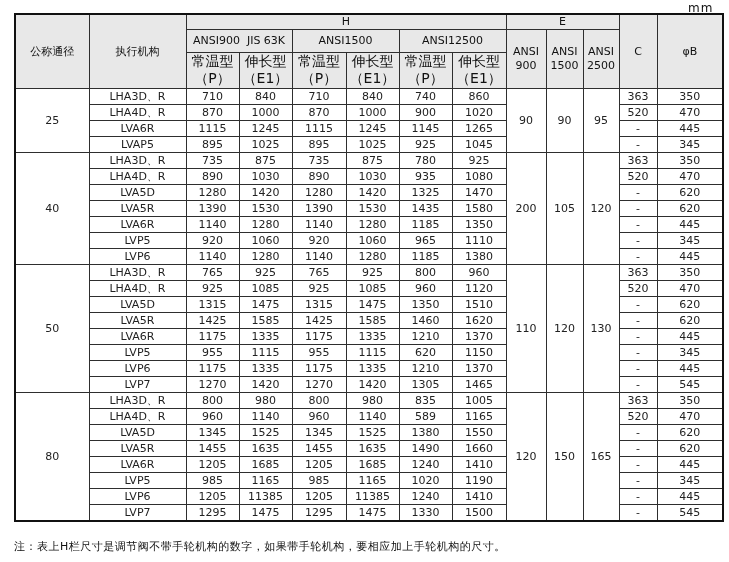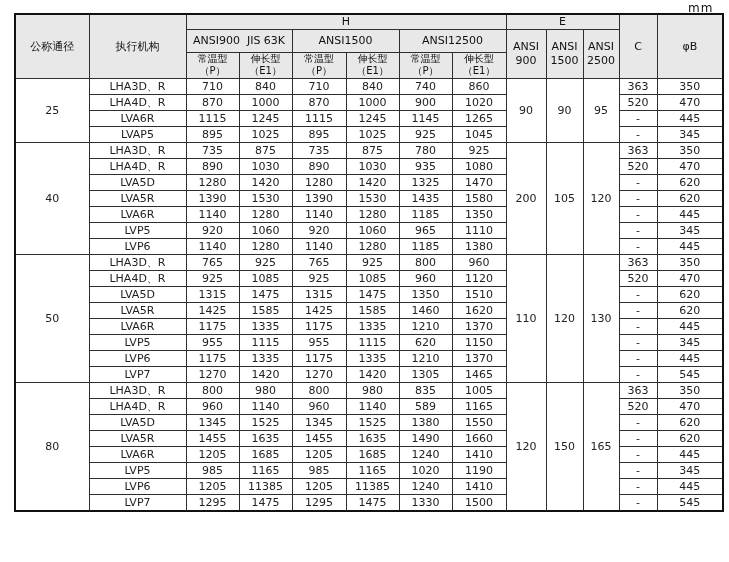--- a/index.html
+++ b/index.html
@@ -8,21 +8,21 @@
   .page { position:relative; width:729px; height:562px; background:#fff; overflow:hidden;padding-left:12px; }
   .unit { position:absolute; top:1px; left:688px; font-size:12px; letter-spacing:1px; color:#111; }
   table.dims { position:absolute; top:13px; left:14px; width:708px;
     border-collapse:collapse; table-layout:fixed; border:2px solid #111; }
   th, td { border:1px solid #2e2e2e; text-align:center; vertical-align:middle;
     overflow:hidden; font-weight:normal; }
   th { background:#e8e8e8; font-size:11px; color:#111; }
   .pre { white-space:pre-wrap; line-height:1.25; }
   thead tr.r1 th { height:15px; }
   thead tr.r2 th { height:23px; }
-  thead tr.r3 th { height:15px; font-size:10px; }
+  thead tr.r3 th { height:15px; font-size:14px; }
   td { height:15px; line-height:15px; font-size:11px; background:#fff; padding:0 1px; color:#222; }
   td.size { font-size:11px; }
   .note { position:absolute; left:14px; top:539px; font-size:11px; color:#111; letter-spacing:0.5px; }
 </style>
 </head>
 <body>
 
 <div class="page">
 
   <div class="unit">mm</div>
@@ -388,14 +388,15 @@
           <td>1295</td>
           <td>1475</td>
           <td>1330</td>
           <td>1500</td>
           <td>-</td>
           <td>545</td>
         </tr>
       </tbody>
   </table>
 
+  <div class="note">注：表上H栏尺寸是调节阀不带手轮机构的数字，如果带手轮机构，要相应加上手轮机构的尺寸。</div>
 
 </div>
 
 </body></html>

